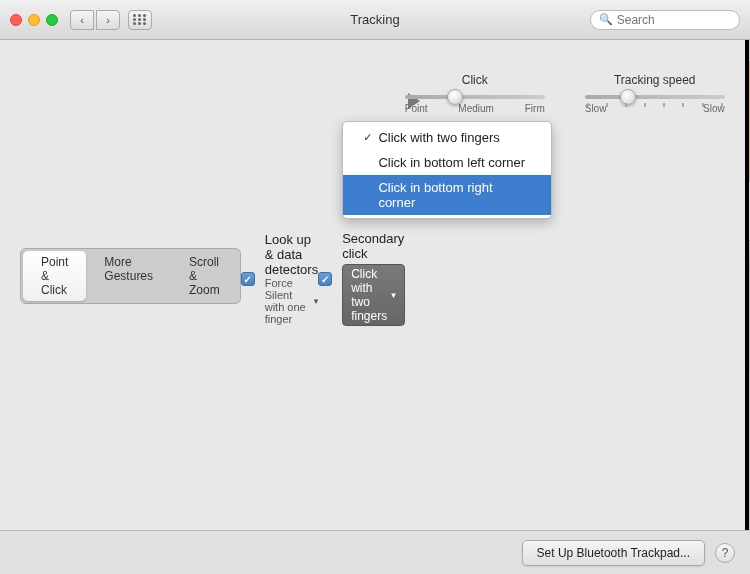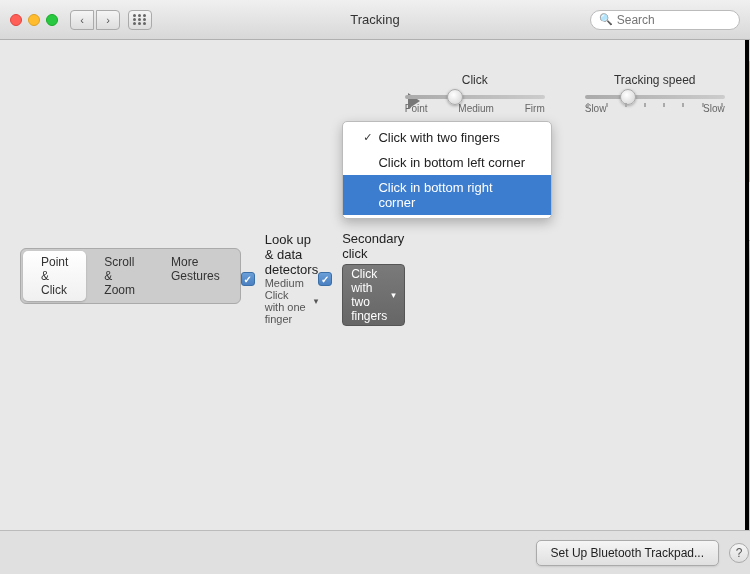--- a/index.html
+++ b/index.html
@@ -470,21 +470,21 @@
     }
 
     
     .bottom-bar {
       height: 44px;
       background: #e0e0e0;
       border-top: 1px solid #bbb;
       display: flex;
       align-items: center;
       justify-content: flex-end;
-      padding: 0 1px;
+      padding: 0 15px;
       gap: 10px;
     }
     .bt-btn {
       background: linear-gradient(to bottom, #f5f5f5, #e0e0e0);
       border: 1px solid #aaa;
       border-radius: 5px;
       padding: 5px 14px;
       font-size: 12px;
       color: #222;
       cursor: pointer;
@@ -536,30 +536,30 @@
     <input type="text" placeholder="Search" style="">
   </div>
 </div>
 
 <div class="main-content">
 
   <div class="left-panel">
 
     <div class="tabs">
       <div class="tab active">Point &amp; Click</div>
+      <div class="tab">More Gestures</div>
       <div class="tab">Scroll &amp; Zoom</div>
-      <div class="tab">More Gestures</div>
     </div>
 
     <div class="setting-row">
       <div class="checkbox checked"></div>
       <div>
         <div class="setting-label">Look up &amp; data detectors</div>
         <div class="setting-sublabel">
-          <span>Medium Click with one finger</span>
+          <span>Force Silent with one finger</span>
           <span class="chevron">▾</span>
         </div>
       </div>
     </div>
 
     <div class="setting-row" style="position:relative;">
       <div class="checkbox checked"></div>
       <div>
         <div class="setting-label">Secondary click</div>
         <div class="dropdown-btn">

